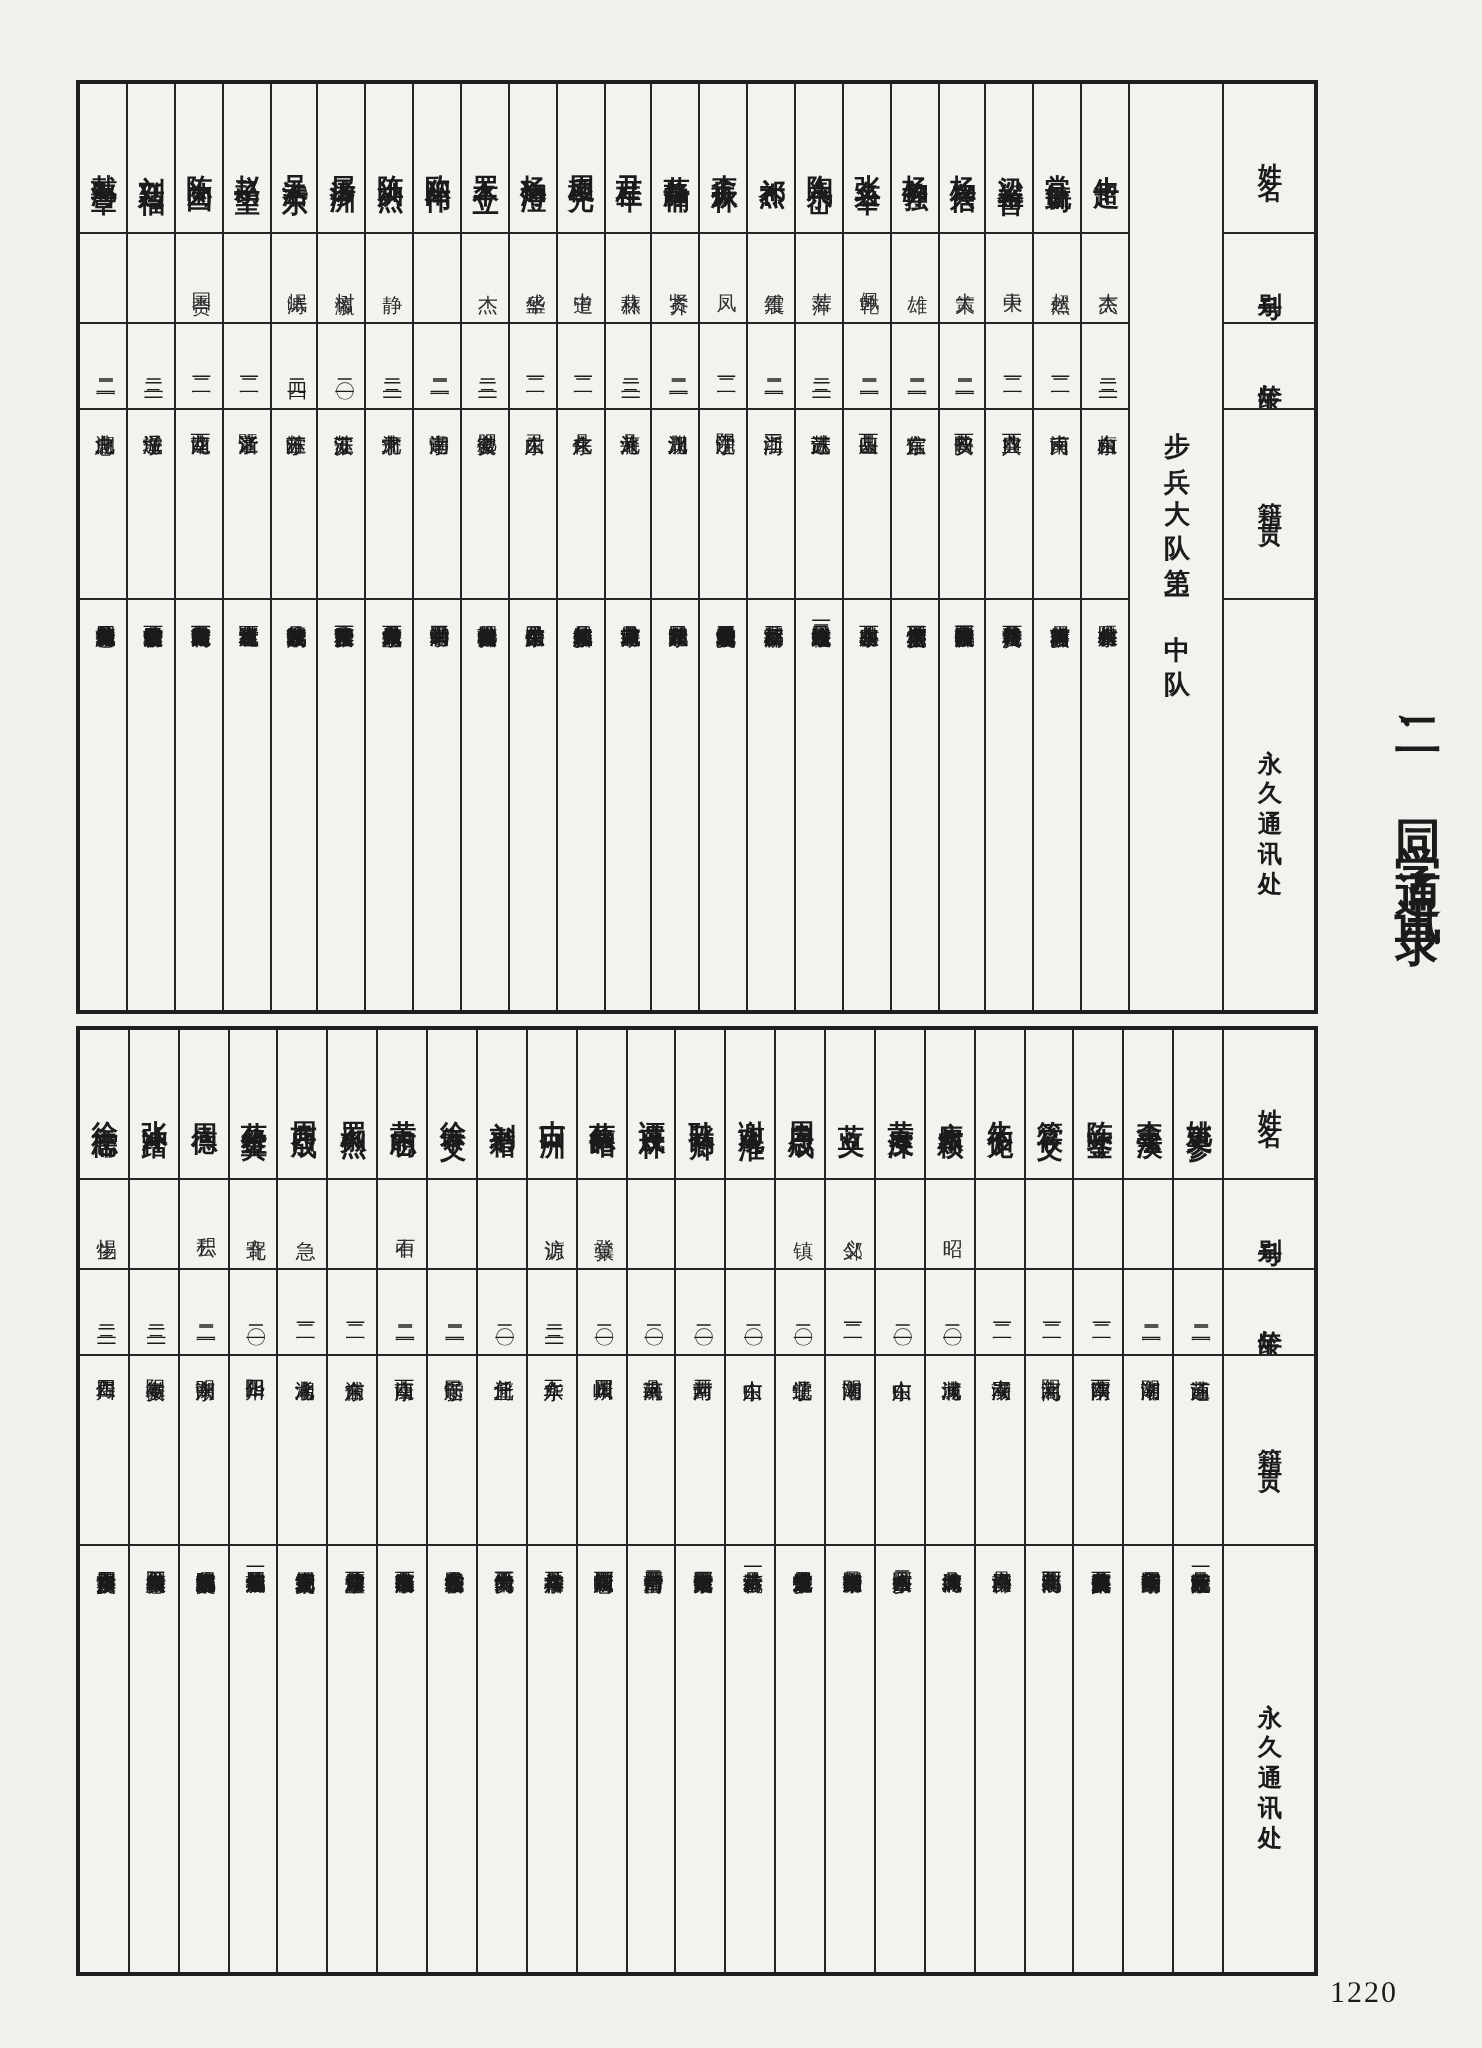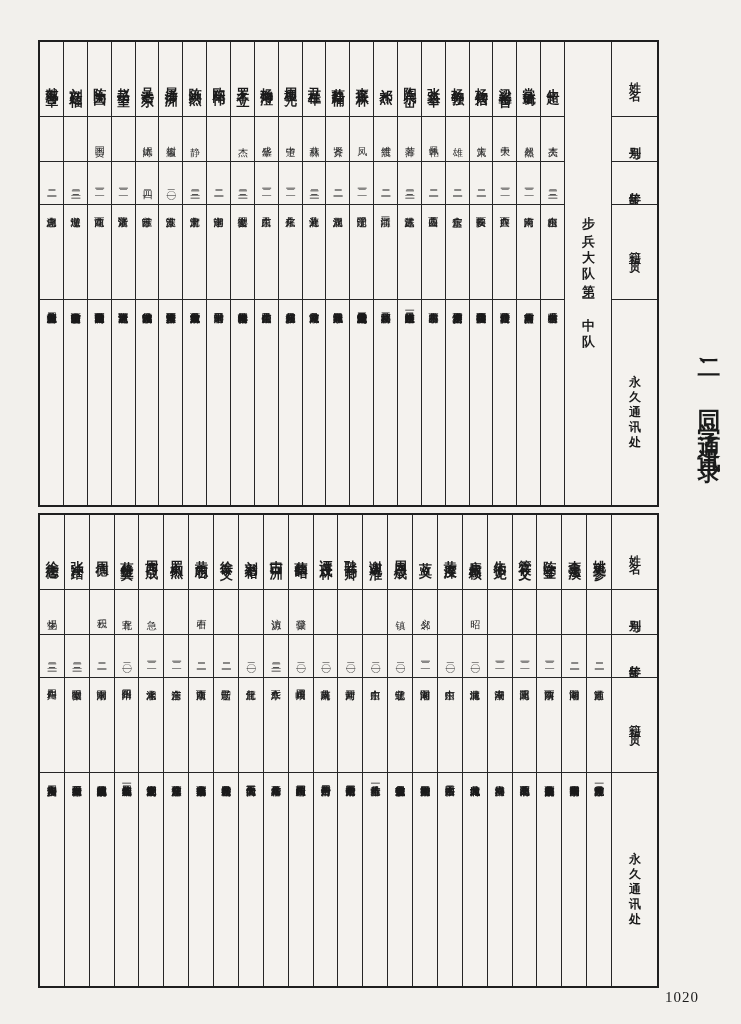--- a/index.html
+++ b/index.html
@@ -399,14 +399,14 @@
       <div class="col person-col">
         <div class="cell name-cell">徐志儒</div>
         <div class="cell alias-cell">惕生</div>
         <div class="cell age-cell">二三</div>
         <div class="cell native-cell">四川仁寿</div>
         <div class="cell address-cell">四川仁寿富加乡永兴号交</div>
       </div>
     </div>
 
   <div class="margin-title">二、同学通讯录</div>
-  <div class="page-number">1020</div>
+  <div class="page-number">1220</div>
 </div>
 
 </body></html>

